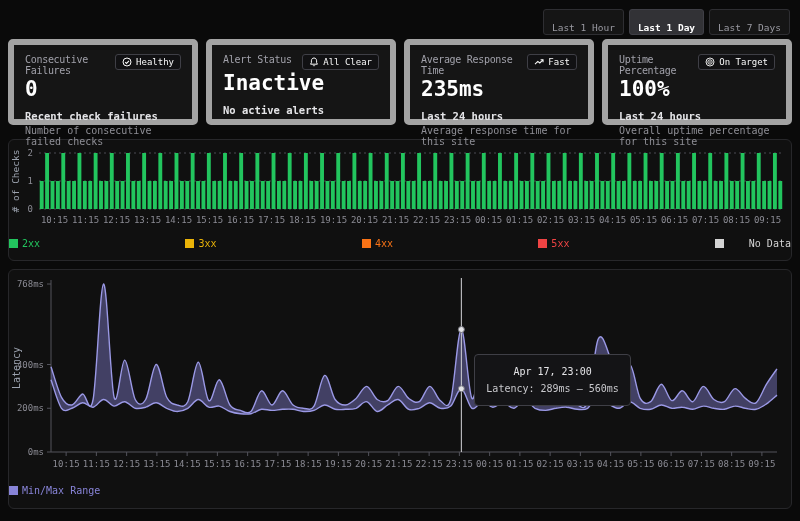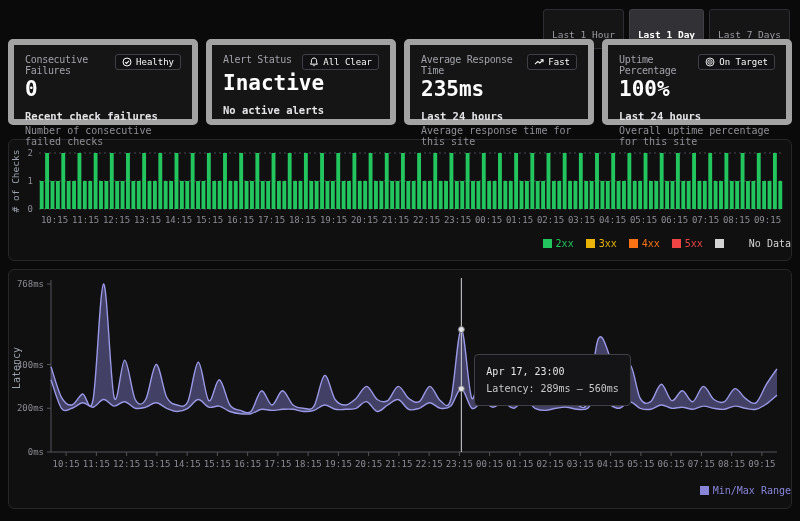--- a/index.html
+++ b/index.html
@@ -1,36 +1,36 @@
 <!DOCTYPE html>
 <html><head>
 <meta charset="utf-8">
 <style>
   * { margin:0; padding:0; box-sizing:border-box; }
   html,body { width:800px; height:521px; background:#0a0a0a; overflow:hidden;
     font-family:"DejaVu Sans Mono","Liberation Mono",monospace; color:#f4f4f5; }
   .topbar { display:flex; justify-content:flex-end; gap:5px; padding:9px 10px 0 10px; height:31px; }
   .range-btn { font-family:inherit; font-size:9.5px; color:#9a9aa2; background:#151515;
-    border:1px solid #2e2e32; border-radius:3px; padding:19px 8px; cursor:pointer; }
+    border:1px solid #2e2e32; border-radius:3px; padding:12px 8px; cursor:pointer; }
   .range-btn.active { background:#323236; color:#ffffff; font-weight:bold; border-color:#3f3f46; }
   .cards { display:flex; gap:8px; padding:8px 8px 0 8px; }
   .card { flex:1; background:#151515; border:6px solid #a3a3a3; border-radius:5px;
     padding:9px 11px; height:86px; }
   .card-head { display:flex; justify-content:space-between; align-items:flex-start; }
   .card-label { font-size:10px; color:#a1a1aa; letter-spacing:-0.3px; }
   .badge { display:flex; align-items:center; gap:4px; border:1px solid #3f3f46; border-radius:3px;
     padding:2px 6px; font-size:9px; color:#fafafa; white-space:nowrap; background:#111113; }
   .badge svg { display:block; }
   .card-value { font-size:21px; font-weight:bold; color:#ffffff; margin-top:1px; line-height:24px; }
   .card-sub { font-size:10.5px; font-weight:bold; color:#e4e4e7; margin-top:9px; }
   .card-desc { font-size:10px; color:#8f8f96; margin-top:3px; }
   .panel { margin:0 8px; background:#101010; border:1px solid #27272a; border-radius:6px; }
   .panel-bars { margin-top:14px; height:122px; padding:5px 0 0 0; }
   .panel-latency { margin-top:8px; height:240px; padding:6px 0 0 0; position:relative; }
-  .legend-row { display:flex; justify-content:flex-end; align-items:center; gap:12px; height:20px; }
+  .legend-row { display:flex; justify-content:space-between; align-items:center; gap:0; height:20px; }
   .legend-item { display:flex; align-items:center; gap:4px; font-size:10px; cursor:pointer; }
   .legend-swatch { width:9px; height:9px; display:inline-block; }
   .chart-wrap { position:relative; }
   svg text { font-family:"DejaVu Sans Mono","Liberation Mono",monospace; }
   .tooltip { position:absolute; background:#141416; border:1px solid #3f3f46; border-radius:4px;
     padding:8px 11px; font-size:10px; line-height:1.7; white-space:nowrap; z-index:5; }
   .tooltip-title { color:#e4e4e7; }
   .tooltip-body { color:#c8c8cc; }
 </style>
 </head>
@@ -377,21 +377,21 @@
         <text x="722.625" y="191" text-anchor="middle" fill="#8b8b94" font-size="9">08:15</text>
         <line x1="752.875" y1="176" x2="752.875" y2="180" stroke="#52525b" stroke-width="1"></line>
         <text x="752.875" y="191" text-anchor="middle" fill="#8b8b94" font-size="9">09:15</text>
         <path d="M 42.0 90.7 C 43.8 95.8 49.0 114.9 52.5 121.3 C 56.0 127.7 59.5 129.5 63.0 129.0 C 66.6 128.4 70.1 118.9 73.6 118.0 C 77.1 117.1 80.6 141.8 84.1 123.5 C 87.6 105.2 91.1 8.4 94.6 8.0 C 98.1 7.6 101.6 108.6 105.1 121.3 C 108.6 134.0 112.1 83.8 115.7 84.1 C 119.2 84.5 122.7 116.9 126.2 123.5 C 129.7 130.1 133.2 129.3 136.7 123.5 C 140.2 117.7 143.7 88.9 147.2 88.5 C 150.7 88.1 154.2 114.6 157.7 121.3 C 161.2 128.1 164.8 128.2 168.3 129.0 C 171.8 129.7 175.3 132.8 178.8 125.7 C 182.3 118.6 185.8 86.5 189.3 86.3 C 192.8 86.1 196.3 121.7 199.8 124.6 C 203.3 127.5 206.8 103.1 210.3 103.8 C 213.9 104.5 217.4 123.9 220.9 129.0 C 224.4 134.1 227.9 133.3 231.4 134.4 C 234.9 135.5 238.4 138.8 241.9 135.5 C 245.4 132.3 248.9 115.8 252.4 114.8 C 255.9 113.7 259.4 129.0 263.0 129.0 C 266.5 129.0 270.0 114.8 273.5 114.8 C 277.0 114.8 280.5 126.1 284.0 129.0 C 287.5 131.9 291.0 132.1 294.5 132.3 C 298.0 132.4 301.5 135.5 305.0 130.1 C 308.6 124.6 312.1 100.5 315.6 99.4 C 319.1 98.3 322.6 118.6 326.1 123.5 C 329.6 128.4 333.1 129.2 336.6 129.0 C 340.1 128.8 343.6 125.5 347.1 122.4 C 350.6 119.3 354.1 110.2 357.7 110.4 C 361.2 110.6 364.7 121.1 368.2 123.5 C 371.7 125.9 375.2 126.8 378.7 124.6 C 382.2 122.4 385.7 110.7 389.2 110.4 C 392.7 110.0 396.2 119.9 399.7 122.4 C 403.2 125.0 406.8 127.7 410.3 125.7 C 413.8 123.7 417.3 110.6 420.8 110.4 C 424.3 110.2 427.8 122.4 431.3 124.6 C 434.8 126.8 438.3 135.3 441.8 123.5 C 445.3 111.7 448.8 53.7 452.3 53.5 C 455.9 53.3 459.4 117.3 462.9 122.4 C 466.4 127.5 469.9 84.3 473.4 84.1 C 476.9 83.9 480.4 119.9 483.9 121.3 C 487.4 122.8 490.9 92.7 494.4 92.9 C 497.9 93.1 501.4 123.1 505.0 122.4 C 508.5 121.7 512.0 88.3 515.5 88.5 C 519.0 88.7 522.5 116.8 526.0 123.5 C 529.5 130.2 533.0 128.4 536.5 129.0 C 540.0 129.5 543.5 127.5 547.0 126.8 C 550.6 126.1 554.1 124.2 557.6 124.6 C 561.1 125.0 564.6 128.8 568.1 129.0 C 571.6 129.2 575.1 136.6 578.6 125.7 C 582.1 114.8 585.6 71.4 589.1 63.3 C 592.6 55.3 596.1 67.5 599.7 77.6 C 603.2 87.6 606.7 121.7 610.2 123.5 C 613.7 125.3 617.2 88.7 620.7 88.5 C 624.2 88.3 627.7 116.2 631.2 122.4 C 634.7 128.6 638.2 128.1 641.7 125.7 C 645.2 123.3 648.8 108.4 652.3 108.2 C 655.8 108.0 659.3 123.5 662.8 124.6 C 666.3 125.7 669.8 114.6 673.3 114.8 C 676.8 114.9 680.3 126.4 683.8 125.7 C 687.3 125.0 690.8 110.7 694.3 110.4 C 697.9 110.0 701.4 120.9 704.9 123.5 C 708.4 126.1 711.9 127.5 715.4 125.7 C 718.9 123.9 722.4 113.1 725.9 112.6 C 729.4 112.0 732.9 120.0 736.4 122.4 C 739.9 124.8 743.4 129.2 747.0 126.8 C 750.5 124.4 754.0 113.8 757.5 108.2 C 761.0 102.5 766.2 95.4 768.0 92.9 L 768.0 119.1 C 766.2 120.6 761.0 125.5 757.5 127.9 C 754.0 130.2 750.5 132.6 747.0 133.3 C 743.4 134.1 739.9 132.8 736.4 132.3 C 732.9 131.7 729.4 129.9 725.9 130.1 C 722.4 130.2 718.9 133.0 715.4 133.3 C 711.9 133.7 708.4 132.8 704.9 132.3 C 701.4 131.7 697.9 129.9 694.3 130.1 C 690.8 130.2 687.3 133.2 683.8 133.3 C 680.3 133.5 676.8 131.3 673.3 131.2 C 669.8 131.0 666.3 132.6 662.8 132.3 C 659.3 131.9 655.8 128.8 652.3 129.0 C 648.8 129.2 645.2 132.8 641.7 133.3 C 638.2 133.9 634.7 133.5 631.2 132.3 C 627.7 131.0 624.2 125.7 620.7 125.7 C 617.2 125.7 613.7 131.9 610.2 132.3 C 606.7 132.6 603.2 130.1 599.7 127.9 C 596.1 125.7 592.6 118.4 589.1 119.1 C 585.6 119.9 582.1 129.9 578.6 132.3 C 575.1 134.6 571.6 133.5 568.1 133.3 C 564.6 133.2 561.1 131.3 557.6 131.2 C 554.1 131.0 550.6 131.7 547.0 132.3 C 543.5 132.8 540.0 134.4 536.5 134.4 C 533.0 134.4 529.5 134.1 526.0 132.3 C 522.5 130.4 519.0 123.5 515.5 123.5 C 512.0 123.5 508.5 131.7 505.0 132.3 C 501.4 132.8 497.9 127.0 494.4 126.8 C 490.9 126.6 487.4 131.3 483.9 131.2 C 480.4 131.0 476.9 125.5 473.4 125.7 C 469.9 125.9 466.4 134.4 462.9 132.3 C 459.4 130.1 455.9 113.1 452.3 112.8 C 448.8 112.4 445.3 126.8 441.8 130.1 C 438.3 133.3 434.8 132.8 431.3 132.3 C 427.8 131.7 424.3 126.8 420.8 126.8 C 417.3 126.8 413.8 131.2 410.3 132.3 C 406.8 133.3 403.2 134.8 399.7 133.3 C 396.2 131.9 392.7 124.2 389.2 123.5 C 385.7 122.8 382.2 127.0 378.7 129.0 C 375.2 131.0 371.7 136.1 368.2 135.5 C 364.7 135.0 361.2 126.2 357.7 125.7 C 354.1 125.1 350.6 131.0 347.1 132.3 C 343.6 133.5 340.1 133.2 336.6 133.3 C 333.1 133.5 329.6 134.1 326.1 133.3 C 322.6 132.6 319.1 128.8 315.6 129.0 C 312.1 129.2 308.6 133.3 305.0 134.4 C 301.5 135.5 298.0 135.7 294.5 135.5 C 291.0 135.3 287.5 133.7 284.0 133.3 C 280.5 133.0 277.0 133.2 273.5 133.3 C 270.0 133.5 266.5 134.4 263.0 134.4 C 259.4 134.4 255.9 132.8 252.4 133.3 C 248.9 133.9 245.4 137.0 241.9 137.7 C 238.4 138.4 234.9 138.1 231.4 137.7 C 227.9 137.4 224.4 136.8 220.9 135.5 C 217.4 134.3 213.9 130.8 210.3 130.1 C 206.8 129.3 203.3 132.3 199.8 131.2 C 196.3 130.1 192.8 123.3 189.3 123.5 C 185.8 123.7 182.3 130.2 178.8 132.3 C 175.3 134.3 171.8 135.5 168.3 135.5 C 164.8 135.5 161.2 133.7 157.7 132.3 C 154.2 130.8 150.7 127.0 147.2 126.8 C 143.7 126.6 140.2 130.2 136.7 131.2 C 133.2 132.1 129.7 133.2 126.2 132.3 C 122.7 131.3 119.2 126.1 115.7 125.7 C 112.1 125.3 108.6 130.4 105.1 130.1 C 101.6 129.7 98.1 123.3 94.6 123.5 C 91.1 123.7 87.6 130.6 84.1 131.2 C 80.6 131.7 77.1 126.6 73.6 126.8 C 70.1 127.0 66.6 131.3 63.0 132.3 C 59.5 133.2 56.0 137.0 52.5 132.3 C 49.0 127.5 43.8 108.6 42.0 103.8 Z" fill="rgba(136,132,216,0.42)" stroke="none"></path>
         <path d="M 42.0 90.7 C 43.8 95.8 49.0 114.9 52.5 121.3 C 56.0 127.7 59.5 129.5 63.0 129.0 C 66.6 128.4 70.1 118.9 73.6 118.0 C 77.1 117.1 80.6 141.8 84.1 123.5 C 87.6 105.2 91.1 8.4 94.6 8.0 C 98.1 7.6 101.6 108.6 105.1 121.3 C 108.6 134.0 112.1 83.8 115.7 84.1 C 119.2 84.5 122.7 116.9 126.2 123.5 C 129.7 130.1 133.2 129.3 136.7 123.5 C 140.2 117.7 143.7 88.9 147.2 88.5 C 150.7 88.1 154.2 114.6 157.7 121.3 C 161.2 128.1 164.8 128.2 168.3 129.0 C 171.8 129.7 175.3 132.8 178.8 125.7 C 182.3 118.6 185.8 86.5 189.3 86.3 C 192.8 86.1 196.3 121.7 199.8 124.6 C 203.3 127.5 206.8 103.1 210.3 103.8 C 213.9 104.5 217.4 123.9 220.9 129.0 C 224.4 134.1 227.9 133.3 231.4 134.4 C 234.9 135.5 238.4 138.8 241.9 135.5 C 245.4 132.3 248.9 115.8 252.4 114.8 C 255.9 113.7 259.4 129.0 263.0 129.0 C 266.5 129.0 270.0 114.8 273.5 114.8 C 277.0 114.8 280.5 126.1 284.0 129.0 C 287.5 131.9 291.0 132.1 294.5 132.3 C 298.0 132.4 301.5 135.5 305.0 130.1 C 308.6 124.6 312.1 100.5 315.6 99.4 C 319.1 98.3 322.6 118.6 326.1 123.5 C 329.6 128.4 333.1 129.2 336.6 129.0 C 340.1 128.8 343.6 125.5 347.1 122.4 C 350.6 119.3 354.1 110.2 357.7 110.4 C 361.2 110.6 364.7 121.1 368.2 123.5 C 371.7 125.9 375.2 126.8 378.7 124.6 C 382.2 122.4 385.7 110.7 389.2 110.4 C 392.7 110.0 396.2 119.9 399.7 122.4 C 403.2 125.0 406.8 127.7 410.3 125.7 C 413.8 123.7 417.3 110.6 420.8 110.4 C 424.3 110.2 427.8 122.4 431.3 124.6 C 434.8 126.8 438.3 135.3 441.8 123.5 C 445.3 111.7 448.8 53.7 452.3 53.5 C 455.9 53.3 459.4 117.3 462.9 122.4 C 466.4 127.5 469.9 84.3 473.4 84.1 C 476.9 83.9 480.4 119.9 483.9 121.3 C 487.4 122.8 490.9 92.7 494.4 92.9 C 497.9 93.1 501.4 123.1 505.0 122.4 C 508.5 121.7 512.0 88.3 515.5 88.5 C 519.0 88.7 522.5 116.8 526.0 123.5 C 529.5 130.2 533.0 128.4 536.5 129.0 C 540.0 129.5 543.5 127.5 547.0 126.8 C 550.6 126.1 554.1 124.2 557.6 124.6 C 561.1 125.0 564.6 128.8 568.1 129.0 C 571.6 129.2 575.1 136.6 578.6 125.7 C 582.1 114.8 585.6 71.4 589.1 63.3 C 592.6 55.3 596.1 67.5 599.7 77.6 C 603.2 87.6 606.7 121.7 610.2 123.5 C 613.7 125.3 617.2 88.7 620.7 88.5 C 624.2 88.3 627.7 116.2 631.2 122.4 C 634.7 128.6 638.2 128.1 641.7 125.7 C 645.2 123.3 648.8 108.4 652.3 108.2 C 655.8 108.0 659.3 123.5 662.8 124.6 C 666.3 125.7 669.8 114.6 673.3 114.8 C 676.8 114.9 680.3 126.4 683.8 125.7 C 687.3 125.0 690.8 110.7 694.3 110.4 C 697.9 110.0 701.4 120.9 704.9 123.5 C 708.4 126.1 711.9 127.5 715.4 125.7 C 718.9 123.9 722.4 113.1 725.9 112.6 C 729.4 112.0 732.9 120.0 736.4 122.4 C 739.9 124.8 743.4 129.2 747.0 126.8 C 750.5 124.4 754.0 113.8 757.5 108.2 C 761.0 102.5 766.2 95.4 768.0 92.9" fill="none" stroke="#9b99e6" stroke-width="1.4"></path>
         <path d="M 42.0 103.8 C 43.8 108.6 49.0 127.5 52.5 132.3 C 56.0 137.0 59.5 133.2 63.0 132.3 C 66.6 131.3 70.1 127.0 73.6 126.8 C 77.1 126.6 80.6 131.7 84.1 131.2 C 87.6 130.6 91.1 123.7 94.6 123.5 C 98.1 123.3 101.6 129.7 105.1 130.1 C 108.6 130.4 112.1 125.3 115.7 125.7 C 119.2 126.1 122.7 131.3 126.2 132.3 C 129.7 133.2 133.2 132.1 136.7 131.2 C 140.2 130.2 143.7 126.6 147.2 126.8 C 150.7 127.0 154.2 130.8 157.7 132.3 C 161.2 133.7 164.8 135.5 168.3 135.5 C 171.8 135.5 175.3 134.3 178.8 132.3 C 182.3 130.2 185.8 123.7 189.3 123.5 C 192.8 123.3 196.3 130.1 199.8 131.2 C 203.3 132.3 206.8 129.3 210.3 130.1 C 213.9 130.8 217.4 134.3 220.9 135.5 C 224.4 136.8 227.9 137.4 231.4 137.7 C 234.9 138.1 238.4 138.4 241.9 137.7 C 245.4 137.0 248.9 133.9 252.4 133.3 C 255.9 132.8 259.4 134.4 263.0 134.4 C 266.5 134.4 270.0 133.5 273.5 133.3 C 277.0 133.2 280.5 133.0 284.0 133.3 C 287.5 133.7 291.0 135.3 294.5 135.5 C 298.0 135.7 301.5 135.5 305.0 134.4 C 308.6 133.3 312.1 129.2 315.6 129.0 C 319.1 128.8 322.6 132.6 326.1 133.3 C 329.6 134.1 333.1 133.5 336.6 133.3 C 340.1 133.2 343.6 133.5 347.1 132.3 C 350.6 131.0 354.1 125.1 357.7 125.7 C 361.2 126.2 364.7 135.0 368.2 135.5 C 371.7 136.1 375.2 131.0 378.7 129.0 C 382.2 127.0 385.7 122.8 389.2 123.5 C 392.7 124.2 396.2 131.9 399.7 133.3 C 403.2 134.8 406.8 133.3 410.3 132.3 C 413.8 131.2 417.3 126.8 420.8 126.8 C 424.3 126.8 427.8 131.7 431.3 132.3 C 434.8 132.8 438.3 133.3 441.8 130.1 C 445.3 126.8 448.8 112.4 452.3 112.8 C 455.9 113.1 459.4 130.1 462.9 132.3 C 466.4 134.4 469.9 125.9 473.4 125.7 C 476.9 125.5 480.4 131.0 483.9 131.2 C 487.4 131.3 490.9 126.6 494.4 126.8 C 497.9 127.0 501.4 132.8 505.0 132.3 C 508.5 131.7 512.0 123.5 515.5 123.5 C 519.0 123.5 522.5 130.4 526.0 132.3 C 529.5 134.1 533.0 134.4 536.5 134.4 C 540.0 134.4 543.5 132.8 547.0 132.3 C 550.6 131.7 554.1 131.0 557.6 131.2 C 561.1 131.3 564.6 133.2 568.1 133.3 C 571.6 133.5 575.1 134.6 578.6 132.3 C 582.1 129.9 585.6 119.9 589.1 119.1 C 592.6 118.4 596.1 125.7 599.7 127.9 C 603.2 130.1 606.7 132.6 610.2 132.3 C 613.7 131.9 617.2 125.7 620.7 125.7 C 624.2 125.7 627.7 131.0 631.2 132.3 C 634.7 133.5 638.2 133.9 641.7 133.3 C 645.2 132.8 648.8 129.2 652.3 129.0 C 655.8 128.8 659.3 131.9 662.8 132.3 C 666.3 132.6 669.8 131.0 673.3 131.2 C 676.8 131.3 680.3 133.5 683.8 133.3 C 687.3 133.2 690.8 130.2 694.3 130.1 C 697.9 129.9 701.4 131.7 704.9 132.3 C 708.4 132.8 711.9 133.7 715.4 133.3 C 718.9 133.0 722.4 130.2 725.9 130.1 C 729.4 129.9 732.9 131.7 736.4 132.3 C 739.9 132.8 743.4 134.1 747.0 133.3 C 750.5 132.6 754.0 130.2 757.5 127.9 C 761.0 125.5 766.2 120.6 768.0 119.1" fill="none" stroke="#9b99e6" stroke-width="1.4"></path>
         <line x1="452.3478260869565" y1="2" x2="452.3478260869565" y2="176" stroke="#d4d4d8" stroke-width="1"></line>
         <circle cx="452.3478260869565" cy="53.5" r="3" fill="#e4e4e7" stroke="#71717a" stroke-width="1"></circle>
         <circle cx="452.3478260869565" cy="112.78125" r="3" fill="#e4e4e7" stroke="#71717a" stroke-width="1"></circle>
       </svg>
-    <div class="tooltip" id="latency-tooltip" style="left: 465.348px; top: 77.5px;">
+    <div class="tooltip" id="latency-tooltip" style="left: 465.348px; top: 77.5px; text-align: center;">
       <div class="tooltip-title">Apr 17, 23:00</div>
       <div class="tooltip-body">Latency: 289ms – 560ms</div>
     </div>
   </div>
   <div class="legend-row" id="latency-legend">
       <span class="legend-item">
         <span class="legend-swatch" style="background: rgb(136, 132, 216);"></span>
         <span style="color: rgb(136, 132, 216);">Min/Max Range</span>
       </span>
     </div>

